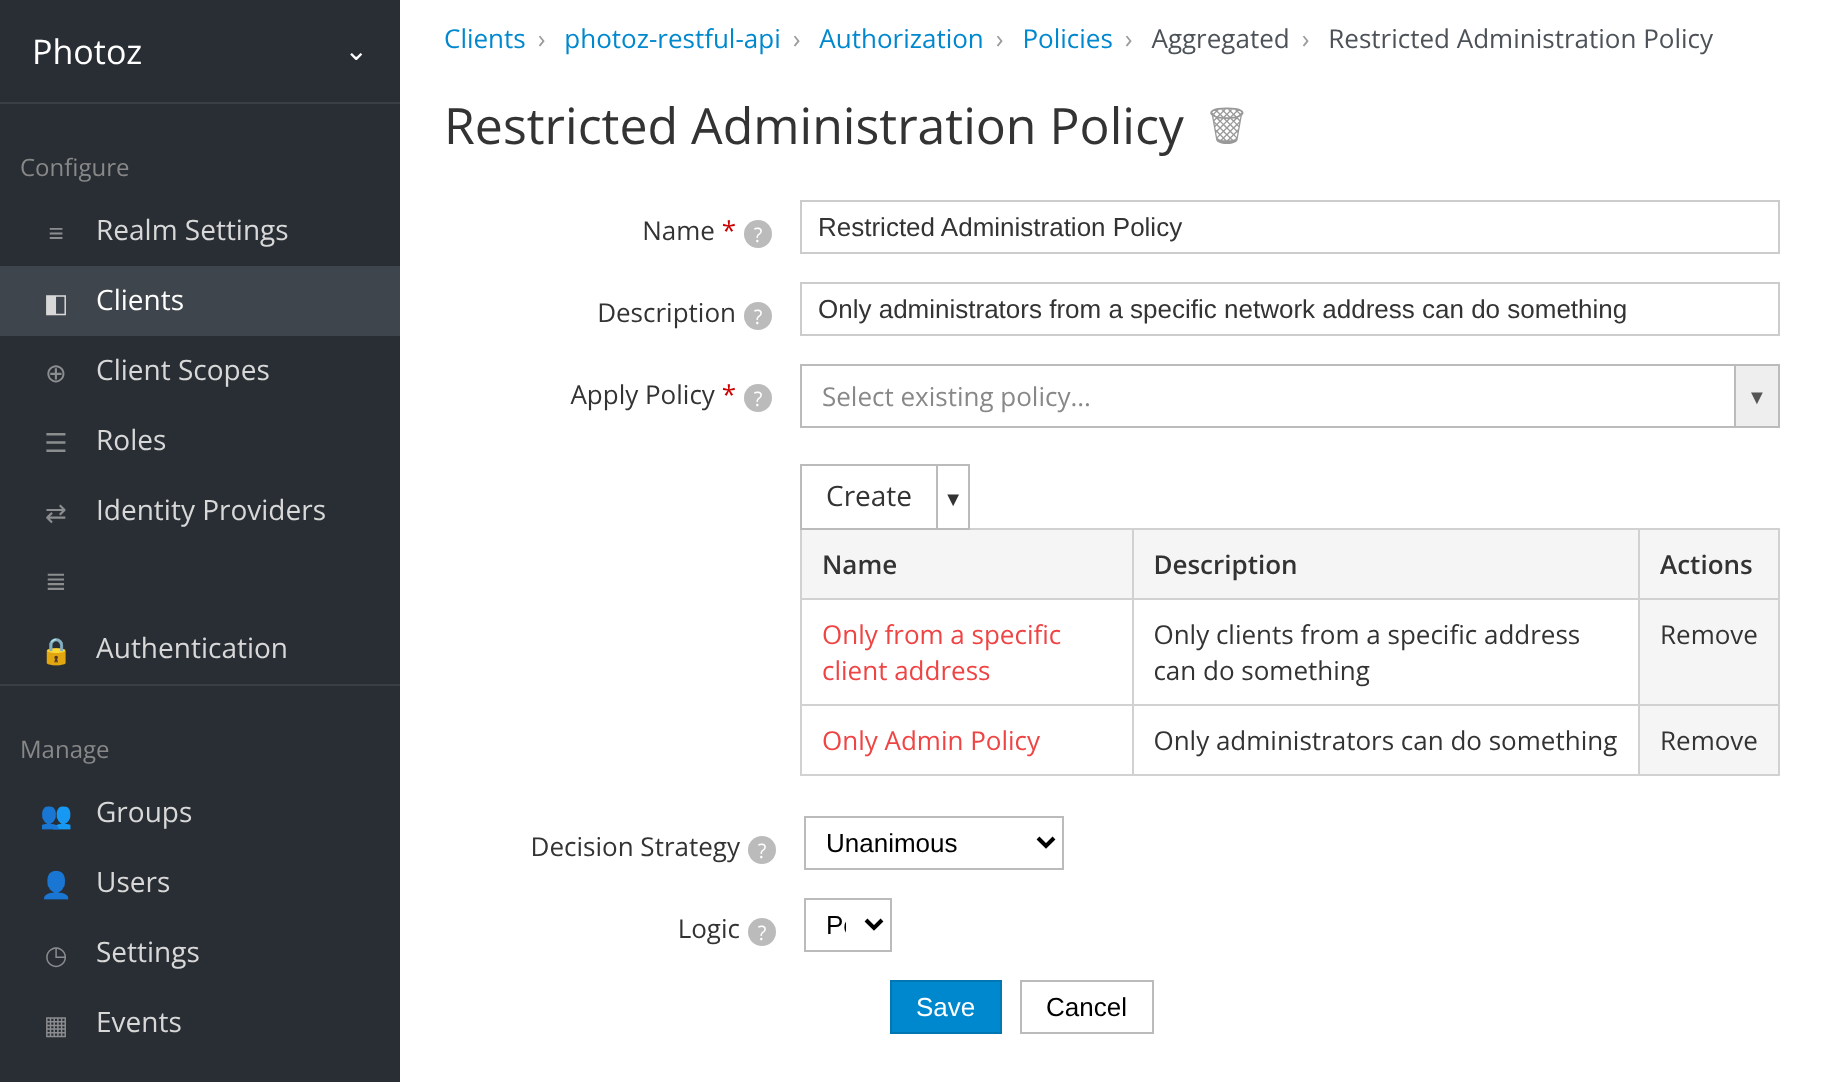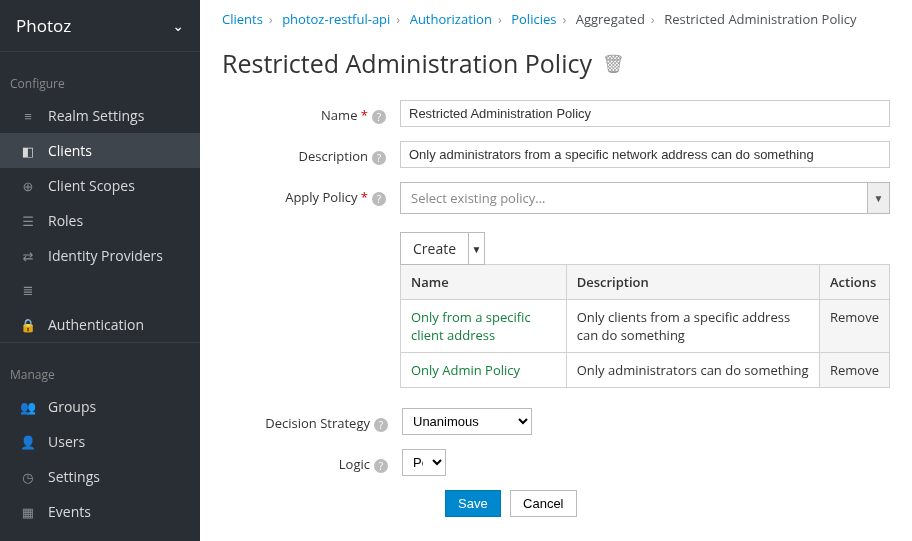--- a/index.html
+++ b/index.html
@@ -40,21 +40,21 @@
 .combo-input { flex:1; border:1px solid #bbb; padding:6px 10px; color:#888; font-size:13px; background:#fff; }
 .combo-btn { width:22px; border:1px solid #bbb; border-left:none; background:#eee; display:flex;align-items:center;justify-content:center; font-size:10px; color:#555; }
 .create-wrap { display:flex; }
 .create-wrap .lbl { border:1px solid #bbb; padding:6px 12px; background:#fff; font-size:14px; }
 .create-wrap .dd { width:16px; border:1px solid #bbb; border-left:none; background:#fff; display:flex;align-items:center;justify-content:center; font-size:10px; }
 
 table.policy { width: 490px; border-collapse: collapse; margin-top: -1px; }
 table.policy th, table.policy td { border:1px solid #d1d1d1; padding:8px 10px; font-size:13px; text-align:left; vertical-align: top; }
 table.policy th { background:#f5f5f5; font-weight:600; color:#333; }
 table.policy td.actions { text-align:center; color:#333; background:#f5f5f5; }
-table.policy a { color:#15803d; text-decoration:none; }
+table.policy a { color:#ef4444; text-decoration:none; }
 
 .btns { margin-left: 180px; margin-top: 10px; padding-left: 43px; }
 .btn { padding: 5px 12px; font-size: 13px; border: 1px solid #bbb; background:#fff; cursor:pointer; }
 .btn.primary { background:#0088ce; color:#fff; border-color:#0077b3; }
 .btn + .btn { margin-left: 6px; }
 </style>
 </head>
 <body>
 
 <div class="layout">

